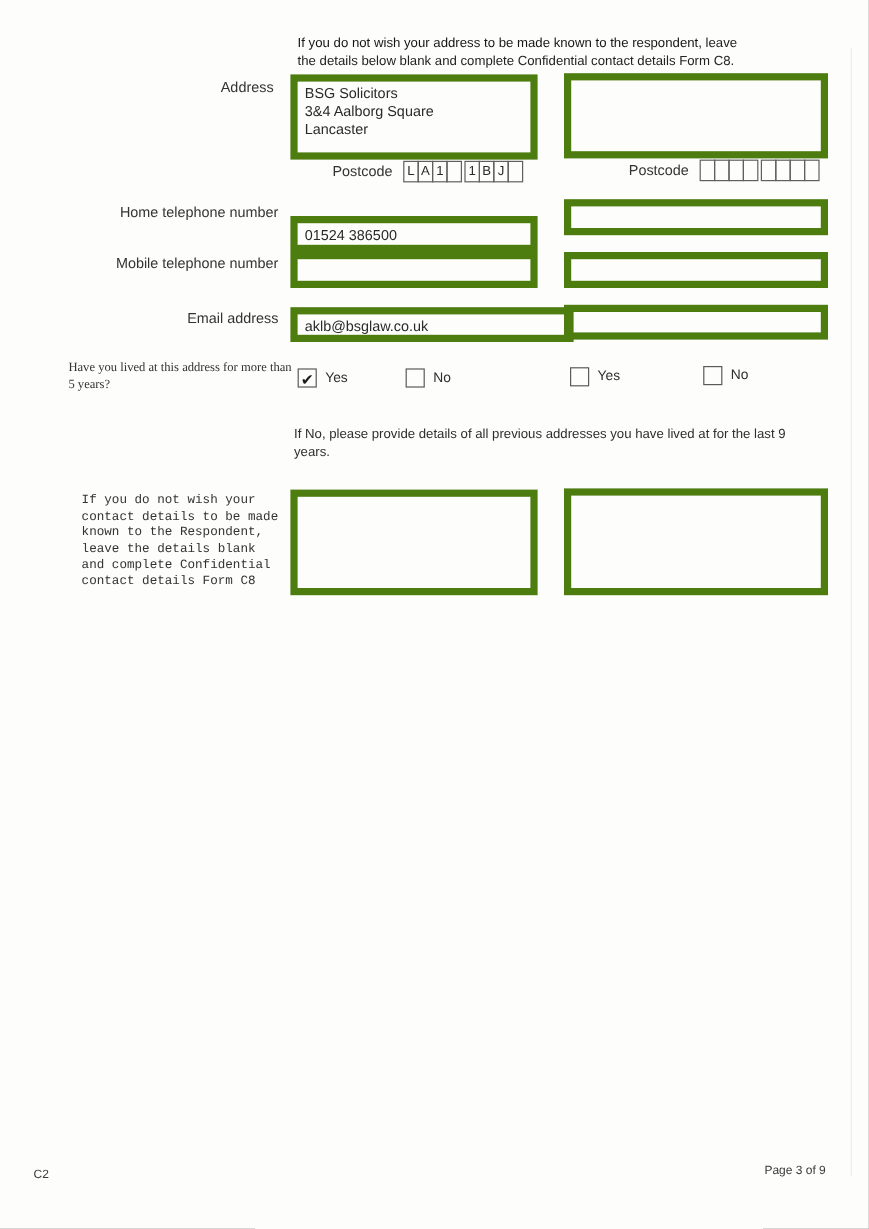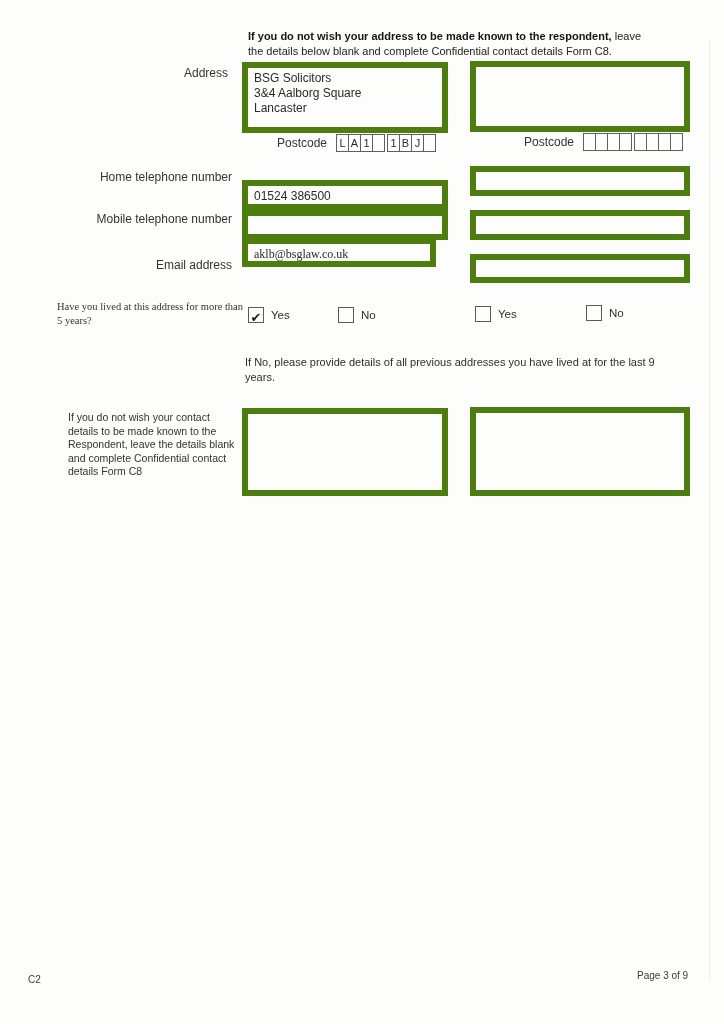--- a/index.html
+++ b/index.html
@@ -22,21 +22,21 @@
   }
   .intro {
     position: absolute;
     left: 248px; top: 29px;
     width: 452px;
     font-size: 11px;
     line-height: 14.5px;
     color: #232323;
     white-space: nowrap;
   }
-  .intro .b { font-weight: bold; color: #161616; text-align: center; }
+  .intro .b { font-weight: normal; color: #161616; text-align: center; }
   .field-label {
     position: absolute;
     left: 40px;
     width: 192px;
     text-align: right;
     font-size: 12px;
     color: #333;
   }
   .box {
     position: absolute;
@@ -176,21 +176,21 @@
 
   <div class="field-label" style="top:212px;">Mobile telephone number</div>
   <div class="box" style="left:242px; top:210px; width:206px; height:30px;">
     <span class="val"></span>
   </div>
   <div class="box" style="left:470px; top:210px; width:220px; height:30px;">
     <span class="val"></span>
   </div>
 
   <div class="field-label" style="top:258px;">Email address</div>
-  <div class="box" style="left:242px; top:238px; width:194px; height:29px;font-family:Liberation Serif, serif;">
+  <div class="box" style="left:242px; top:256px; width:236px; height:29px;">
     <span class="val">aklb@bsglaw.co.uk</span>
   </div>
   <div class="box" style="left:470px; top:254px; width:220px; height:29px;">
     <span class="val"></span>
   </div>
 
   <div class="note" style="left:57px; top:300px; width:190px;font-family:Liberation Serif, serif;">Have you lived at this address for more than 5 years?</div>
 
   <div class="cb-item" style="left:248px; top:307px;">
     <span class="cb"><span class="mark">✔</span></span>
@@ -204,21 +204,21 @@
     <span class="cb"><span class="mark"></span></span>
     <span class="cb-text">Yes</span>
   </div>
   <div class="cb-item" style="left:586px; top:305px;">
     <span class="cb"><span class="mark"></span></span>
     <span class="cb-text">No</span>
   </div>
 
   <div class="ifno">If No, please provide details of all previous addresses you have lived at for the last 9 years.</div>
 
-  <div class="note" style="left:68px; top:411px; width:168px;">If you do not wish your contact details to be made known to the Respondent, leave the details blank and complete Confidential contact details Form C8</div>
+  <div class="note" style="left:68px; top:411px; width:168px;font-family:Liberation Mono, monospace;">If you do not wish your contact details to be made known to the Respondent, leave the details blank and complete Confidential contact details Form C8</div>
 
   <div class="box" style="left:242px; top:408px; width:206px; height:88px;">
     <span class="val"></span>
   </div>
   <div class="box" style="left:470px; top:407px; width:220px; height:89px;">
     <span class="val"></span>
   </div>
 
   <div class="footer-left">C2</div>
   <div class="footer-right">Page 3 of 9</div>

